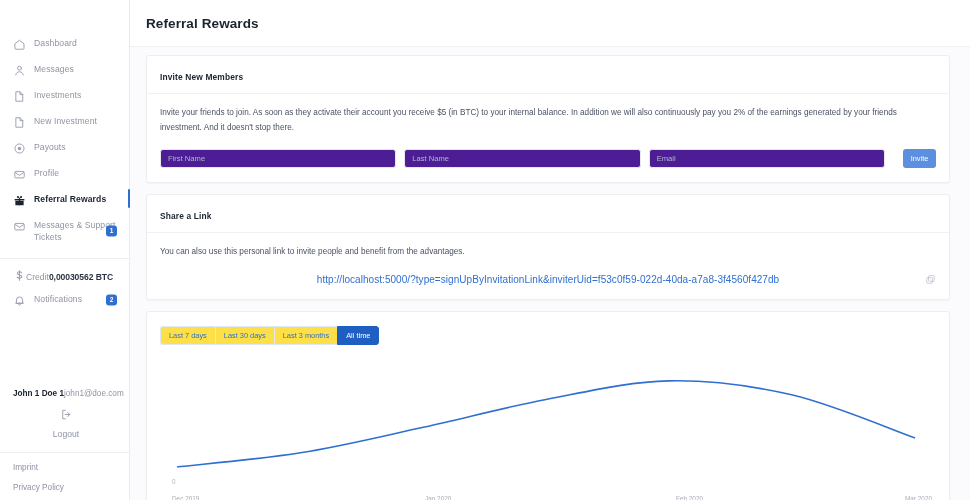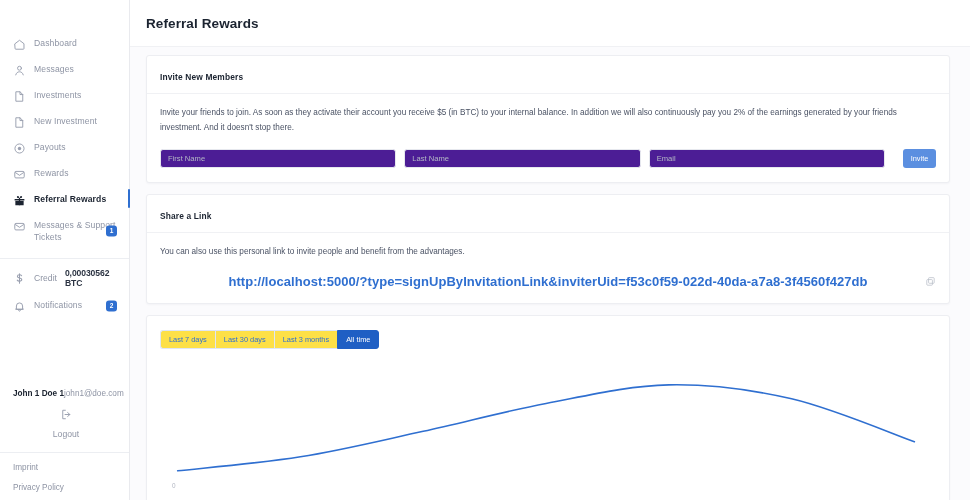--- a/index.html
+++ b/index.html
@@ -80,21 +80,21 @@
     align-items: center;
     justify-content: center;
     line-height: 1;
   }
   .nav-sep {
     margin: 9px 0 4px 0;
     height: 1px;
     background: #eceef2;
   }
   .credit-row {
-    display: flex; align-items: center; gap: 8px;
+    display: flex; align-items: flex-end; 
     padding: 5px 10px 5px 13px;
     cursor: default;
   }
   .credit-label { font-size: 8.6px; color: #8e94a4; }
   .credit-value { font-size: 8.6px; color: #2b3342; font-weight: bold; letter-spacing: -.1px; }
 
   .sidebar-spacer { flex: 1 1 auto; }
 
   .user-block { padding: 0 10px 0 13px; }
   .user-line { font-size: 8.2px; line-height: 12px; white-space: nowrap; }
@@ -191,26 +191,25 @@
   }
 
   .link-row {
     display: flex;
     align-items: center;
     justify-content: center;
     position: relative;
     margin-top: 2px;
   }
   .ref-link {
-    font-size: 13px;
+    font-size: 10px;
     color: #2f6fd0;
     text-decoration: none;
     letter-spacing: .05px;
     cursor: pointer;
-    font-weight: bold;
   }
   .copy-icon {
     position: absolute;
     right: 0;
     width: 11px; height: 11px;
     color: #b9bec9;
     cursor: pointer;
   }
   .copy-icon svg { display: block; width: 11px; height: 11px; }
 
@@ -318,21 +317,21 @@
         <span class="nav-label">Payouts</span>
       </div>
 
       <div class="nav-item">
         <span class="nav-icon">
           <svg viewBox="0 0 16 16" fill="none" stroke="currentColor" stroke-width="1.2" stroke-linejoin="round">
               <rect x="2.2" y="4.2" width="11.6" height="8" rx="1.4"></rect>
               <path d="M2.6 5.4l5.4 3.6 5.4-3.6"></path>
             </svg>
         </span>
-        <span class="nav-label">Rewards</span>
+        <span class="nav-label">Profile</span>
       </div>
 
       <div class="nav-item active">
         <span class="nav-icon">
           <svg viewBox="0 0 16 16" fill="currentColor">
               <path d="M2 6.2h12v1.8H2zM2.9 8.6h10.2v5.2H2.9zM7.3 3.2c-.7-.9-2.2-.8-2.5.1-.3.9.7 1.5 2.5 1.6zM8.7 3.2c.7-.9 2.2-.8 2.5.1.3.9-.7 1.5-2.5 1.6z"></path>
               <rect x="7.2" y="4.6" width="1.6" height="9.2"></rect>
             </svg>
         </span>
         <span class="nav-label">Referral Rewards</span>

